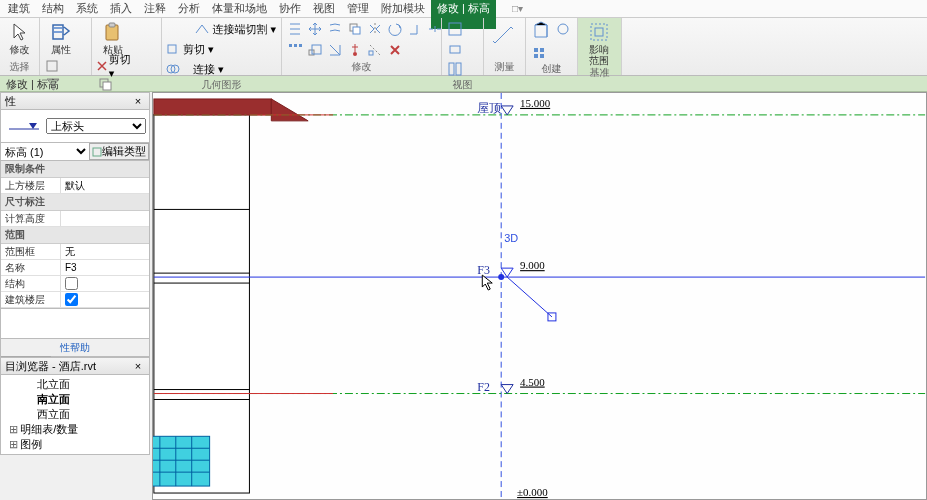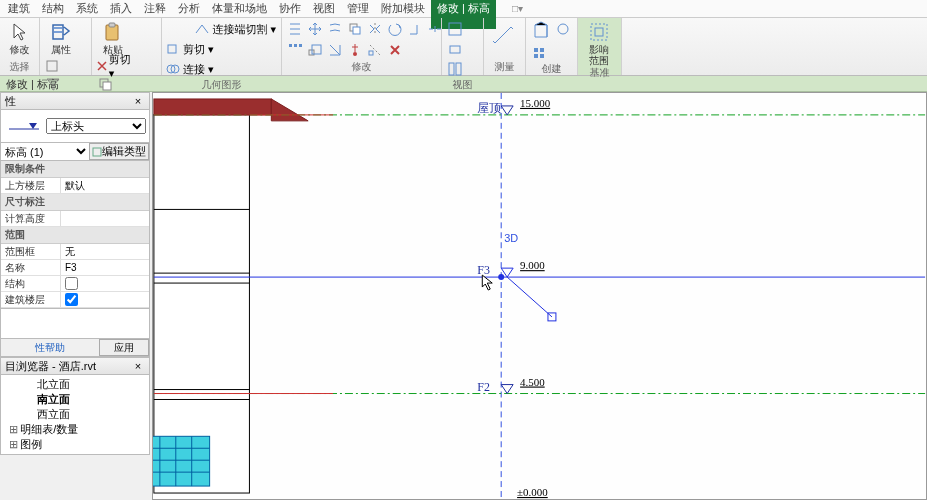--- a/index.html
+++ b/index.html
@@ -38,21 +38,21 @@
   .prop-typebar button { width: 60px; font-size: 10px; border: 1px solid #aaa; background: #eee; cursor: pointer; display: flex; align-items: center; justify-content: center; gap: 0; }
 
   .prop-grid { background: #fff; border: 1px solid #bbb; border-top: none; }
   .prop-grid .section { background: #e6e6e6; padding: 1px 4px; font-weight: bold; font-size: 10px; color: #555; border-bottom: 1px solid #ccc; }
   .prop-grid .row { display: flex; border-bottom: 1px solid #e0e0e0; height: 16px; }
   .prop-grid .row .k { width: 60px; padding-left: 4px; color: #333; font-size: 10px; border-right: 1px solid #ddd; line-height: 15px; }
   .prop-grid .row .v { flex: 1; padding-left: 4px; font-size: 10px; line-height: 15px; }
   .prop-grid .row .v input[type=text] { width: 100%; border: 1px solid #888; font-size: 10px; padding: 0 2px; }
   .prop-grid .row .v input[type=checkbox] { margin-top: 1px; }
 
-  .btm-btns { display: flex; background: #f0f0f0; border: 1px solid #bbb; border-top: none; height: 18px; }
+  .btm-btns { display: flex; background: #f0f0f0; border: 1px solid #bbb; border-top: none; height: 18px; flex-direction: column; }
   .btm-btns span { flex: 1; text-align: center; font-size: 10px; color: #2060c0; line-height: 17px; }
   .btm-btns button { width: 50px; font-size: 10px; border: 1px solid #aaa; background: #eee; }
 
   .tree { background: #fff; border: 1px solid #bbb; border-top: none; padding: 2px 4px; flex: 1; overflow: hidden; }
   .tree .node { font-size: 11px; line-height: 15px; white-space: nowrap; }
   .tree .exp { color: #666; margin-right: 2px; }
   .tree .active { font-weight: bold; }
 
   
   .canvas { position: absolute; left: 152px; top: 92px; right: 0; bottom: 0; background: #fefefe; border: 1px solid #999; overflow: hidden; }
@@ -169,21 +169,21 @@
           <svg width="14" height="12">
             <rect x="2" y="2" width="8" height="8" fill="none" stroke="#6090d0"></rect>
           </svg>
           <span style="margin-left:3px">剪切 ▾</span>
         </span>
       <span class="smallbtn" style="width:110px;justify-content:flex-start;font-size:10px">
           <svg width="14" height="12">
             <circle cx="5" cy="6" r="4" fill="none" stroke="#6090d0"></circle>
             <circle cx="9" cy="6" r="4" fill="none" stroke="#6090d0"></circle>
           </svg>
-          <span style="margin-left:3px">连接 ▾</span>
+          <span style="margin-left:13px">连接 ▾</span>
         </span>
     </div>
     <div class="label">几何图形</div>
   </div>
 
   <div class="group" style="width:160px">
     <div class="icons" style="flex-wrap:wrap;width:160px">
       <span class="smallbtn">
           <svg width="16" height="16">
             <path d="M3 3 H13 M3 8 H13 M3 13 H13" stroke="#6090d0"></path>

